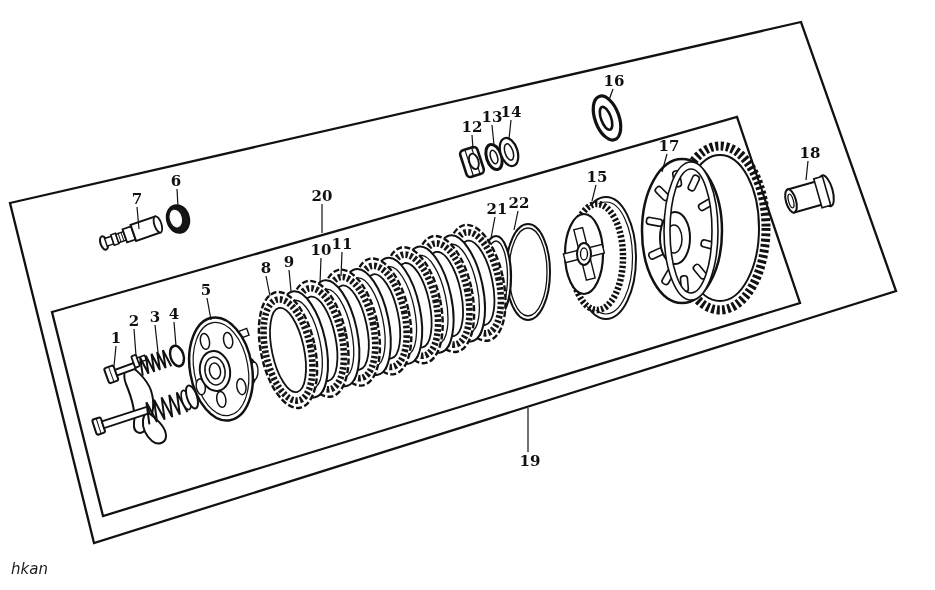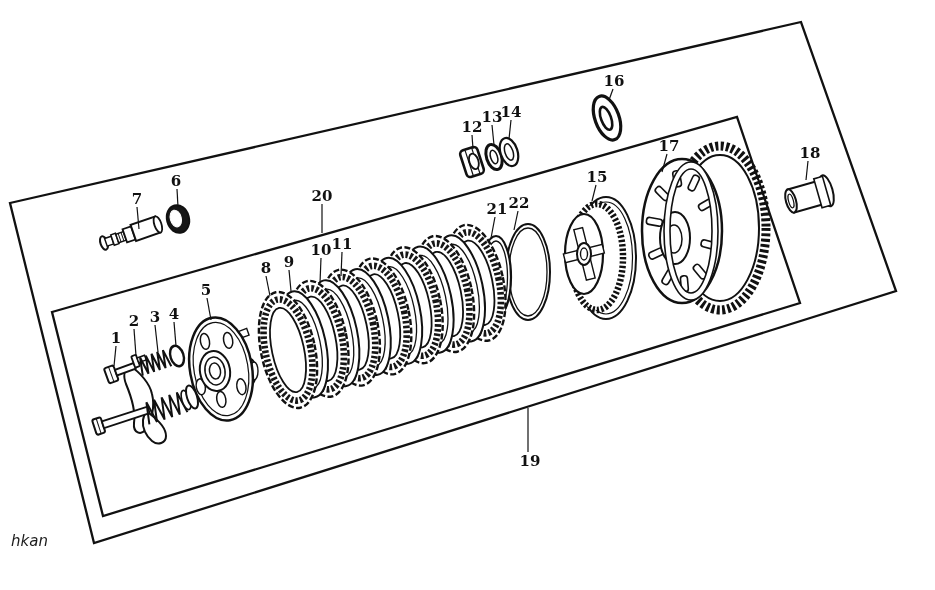--- a/index.html
+++ b/index.html
@@ -15,21 +15,21 @@
   .quad { fill: #ffffff; stroke: var(--ink); stroke-width: 2.3; stroke-linejoin: miter; }
   .ln   { stroke: var(--ink); fill: none; }
   .wh   { fill: #ffffff; stroke: var(--ink); }
   .leader { stroke: var(--ink); stroke-width: 1.2; }
   .callout-text {
     font-family: "DejaVu Serif", "Liberation Serif", serif;
     font-weight: bold; font-size: 15px;
     fill: var(--ink); text-anchor: middle;
   }
   .watermark {
-    position: absolute; left: 11px; top: 532px;
+    position: absolute; left: 11px; top: 560px;
     font-family: "DejaVu Sans", "Liberation Sans", sans-serif;
     font-style: italic; font-size: 15px; color: #1c1c1c;
   }
 </style>
 </head>
 <body>
 
 <div class="canvas">
   <svg width="935" height="590" viewBox="0 0 935 590">
 

